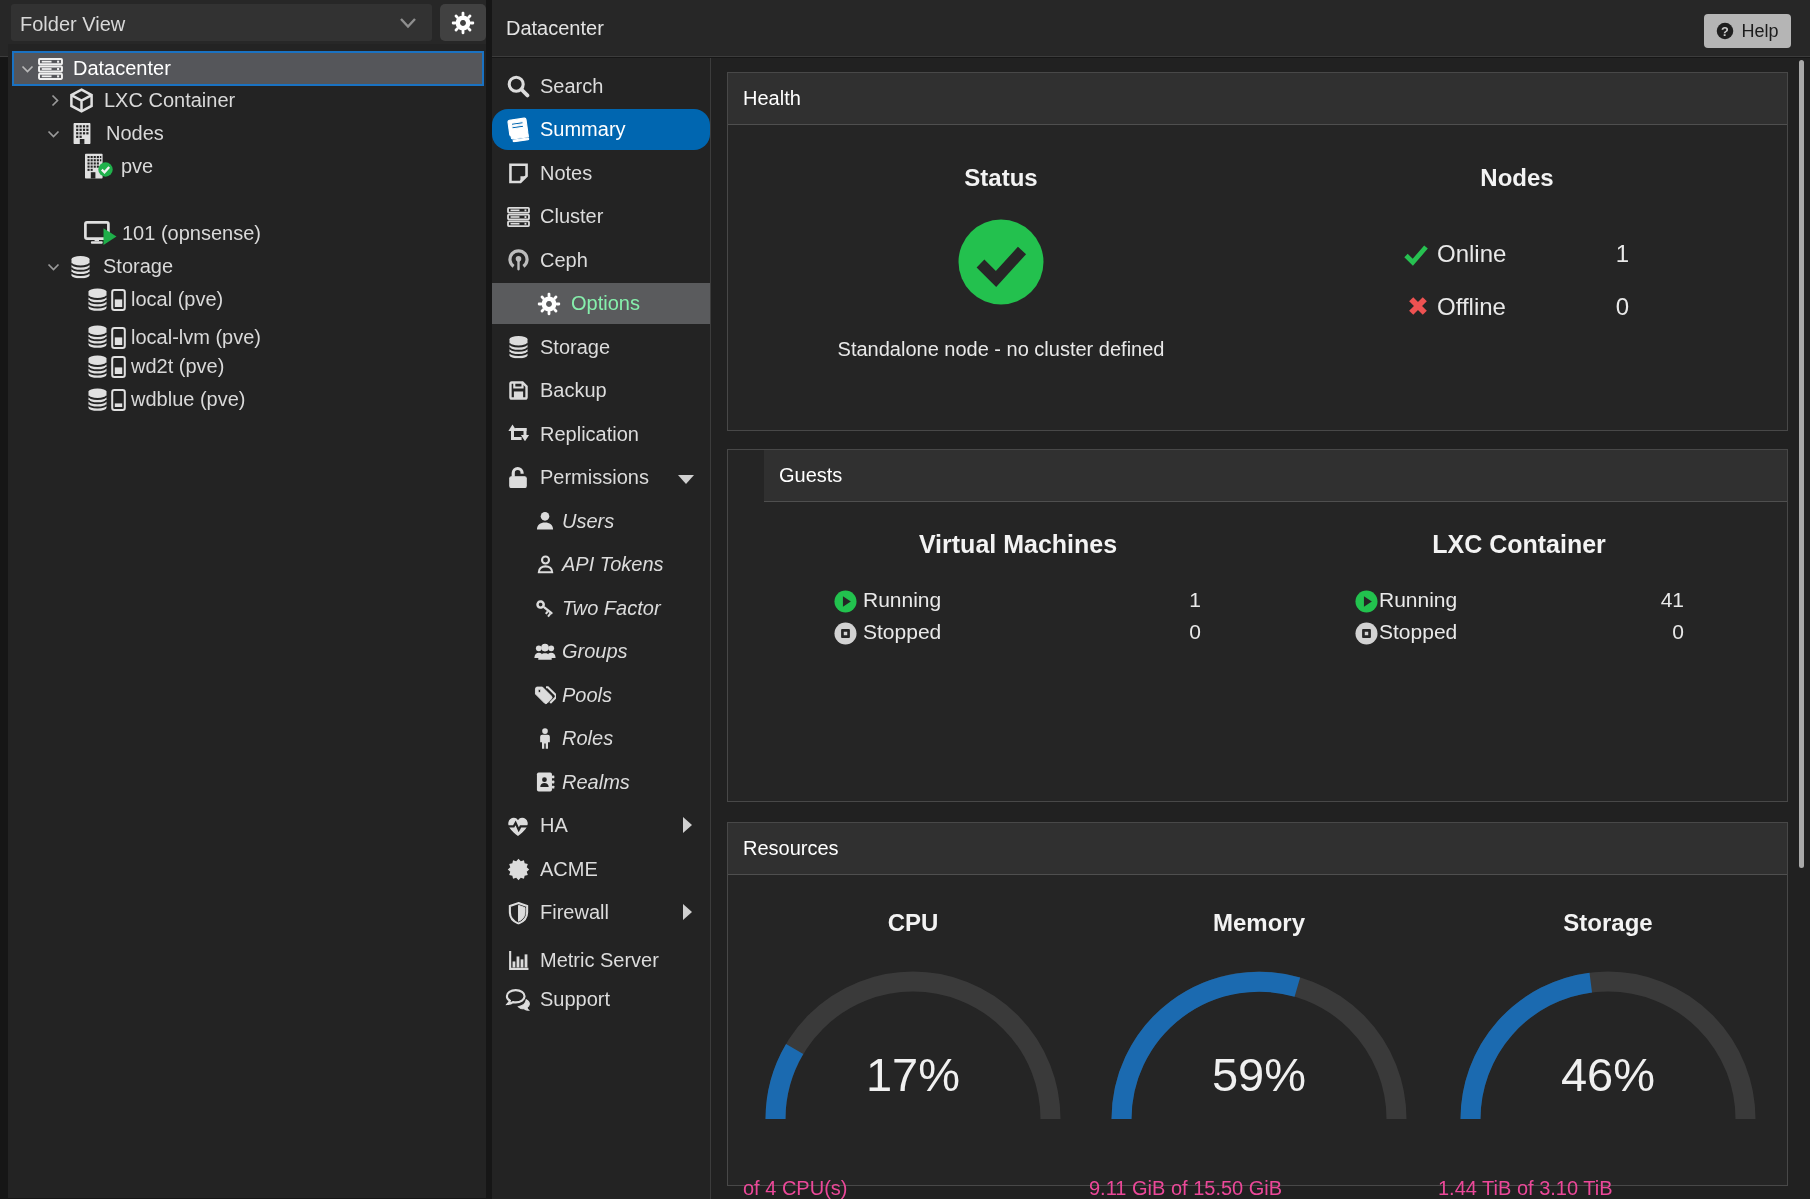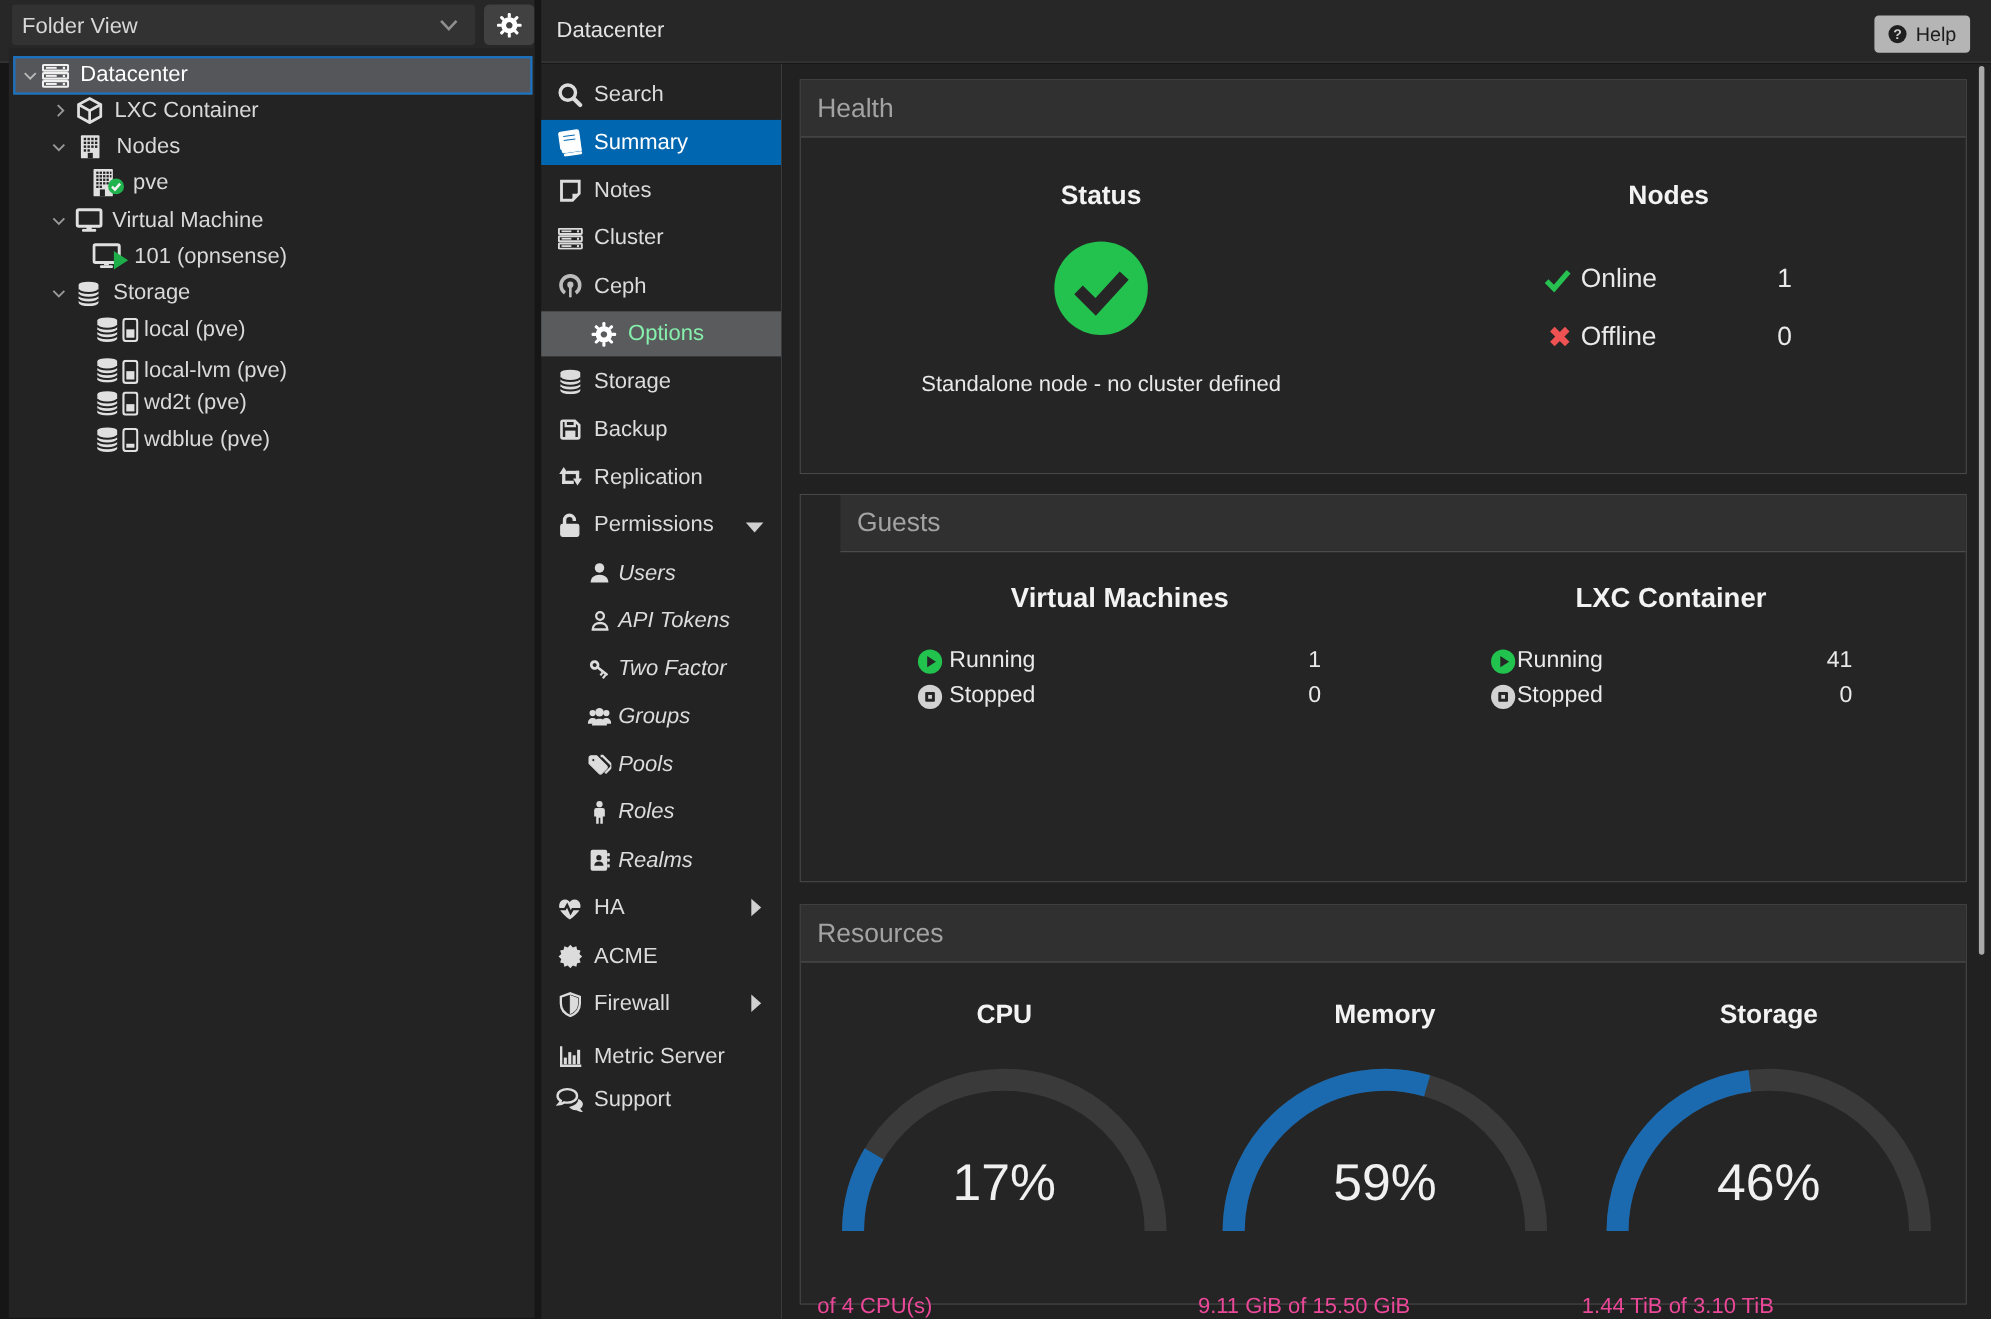--- a/index.html
+++ b/index.html
@@ -38,21 +38,21 @@
 .nitem.sel-blue { background:#0066b0; color:#ffffff; }
 .nitem.sel-gray { background:#5a5b5d; color:#86efac;padding-left:44px; }
 .caret-d { position:absolute; right:16px; top:19px; width:0; height:0;
   border-left:8px solid transparent; border-right:8px solid transparent; border-top:9px solid #d0d0d0; }
 .caret-r { position:absolute; right:18px; top:13px; width:0; height:0;
   border-top:8px solid transparent; border-bottom:8px solid transparent; border-left:9px solid #d0d0d0; }
 
 #content { position:absolute; left:711px; top:58px; width:1099px; height:1141px; background:#212121; }
 .panel { position:absolute; left:16px; width:1061px; background:#252525; border:1px solid #484848; }
 .phead { height:52px; background:#303030; border-bottom:1px solid #4f4f4f;
-  color:#a3a3a3; font-size:24px; line-height:51px; padding-left:15px; }
+  color:#ffffff; font-size:20px; line-height:51px; padding-left:15px; }
 .bigtxt { position:absolute; color:#e9e9e9; font-size:25px; }
 .boldhdr { position:absolute; color:#f3f3f3; font-size:25px; font-weight:bold; text-align:center; }
 #scrollthumb { position:absolute; left:1088px; top:2px; width:5px; height:808px;
   background:#a9a9a9; border-radius:2.5px; }
 .gaugepct { position:absolute; width:300px; text-align:center; color:#f0f0f0; font-size:47px; line-height:52px; }
 .gaugesub { position:absolute; width:340px; text-align:left; color:#ec4899; font-size:20px;margin-top:40px; }
 </style>
 </head>
 <body>
 <div id="stage">
@@ -127,29 +127,20 @@
             <rect x="12.8" y="12.6" width="2.1" height="2.1"></rect>
           <rect x="3.5" y="15.8" width="2.1" height="2.1"></rect>
             <rect x="6.6" y="15.8" width="2.1" height="2.1"></rect>
           <rect x="6.8" y="19.2" width="4.6" height="6.3"></rect>
         </g>
         <circle cx="21.5" cy="16.5" r="7.2" fill="#20b24c"></circle>
         <polyline points="17.8,16.6 20.5,19.3 25.2,13.9" fill="none" stroke="#f2f2f2" stroke-width="2.3"></polyline>
       </svg>
       <span style="margin-left:8px">pve</span>
     </div>
-    <div class="trow" style="top:140px;">
-      <svg style="margin-left:39px" width="13" height="12" viewBox="0 0 13 12">
-          <polyline points="1.5,3.5 6.5,8.5 11.5,3.5" fill="none" stroke="#9a9a9a" stroke-width="1.7"></polyline>
-        </svg>
-      <svg style="margin-left:8px" width="26" height="25" viewBox="0 0 24 24">
-          <use href="#sym-monitor" fill="#e0e0e0" stroke="#e0e0e0"></use>
-        </svg>
-      <span style="margin-left:8px">Virtual Machine</span>
-    </div>
     <div class="trow" style="top:173px;">
       <svg style="margin-left:76px" width="35" height="25" viewBox="0 0 35 25">
         <rect x="1.4" y="1.4" width="23" height="16.2" rx="1.6" fill="none" stroke="#e0e0e0" stroke-width="2.7"></rect>
         <rect x="10.6" y="17.6" width="4.4" height="2.6" fill="#e0e0e0"></rect>
         <rect x="6.9" y="20.2" width="11.8" height="2.5" rx="1" fill="#e0e0e0"></rect>
         <polygon points="19.5,7.2 19.5,24 32.5,15.6" fill="#1eae49"></polygon>
       </svg>
       <span style="margin-left:3px">101 (opnsense)</span>
     </div>
     <div class="trow" style="top:206px;">
@@ -202,21 +193,21 @@
       <span style="margin-left:5px">wdblue (pve)</span>
     </div>
   </div>
 
   <div id="nav">
     <div class="nitem" style="top:6px"><span class="nico">
           <svg width="24" height="24" viewBox="0 0 24 24">
             <use href="#sym-search" stroke="#dcdcdc"></use>
           </svg>
         </span>Search</div>
-    <div class="nitem sel-blue" style="top:51px; height:41px;"><span class="nico">
+    <div class="nitem sel-blue" style="top:51px; height:41px;border-radius:16px;"><span class="nico">
           <svg width="27" height="27" viewBox="0 0 24 24">
             <use href="#sym-book" fill="#ffffff" stroke="#ffffff"></use>
           </svg>
         </span>Summary</div>
     <div class="nitem" style="top:93px"><span class="nico">
           <svg width="23" height="23" viewBox="0 0 24 24">
             <use href="#sym-note" fill="#dcdcdc" stroke="#dcdcdc"></use>
           </svg>
         </span>Notes</div>
     <div class="nitem" style="top:136.5px"><span class="nico">

